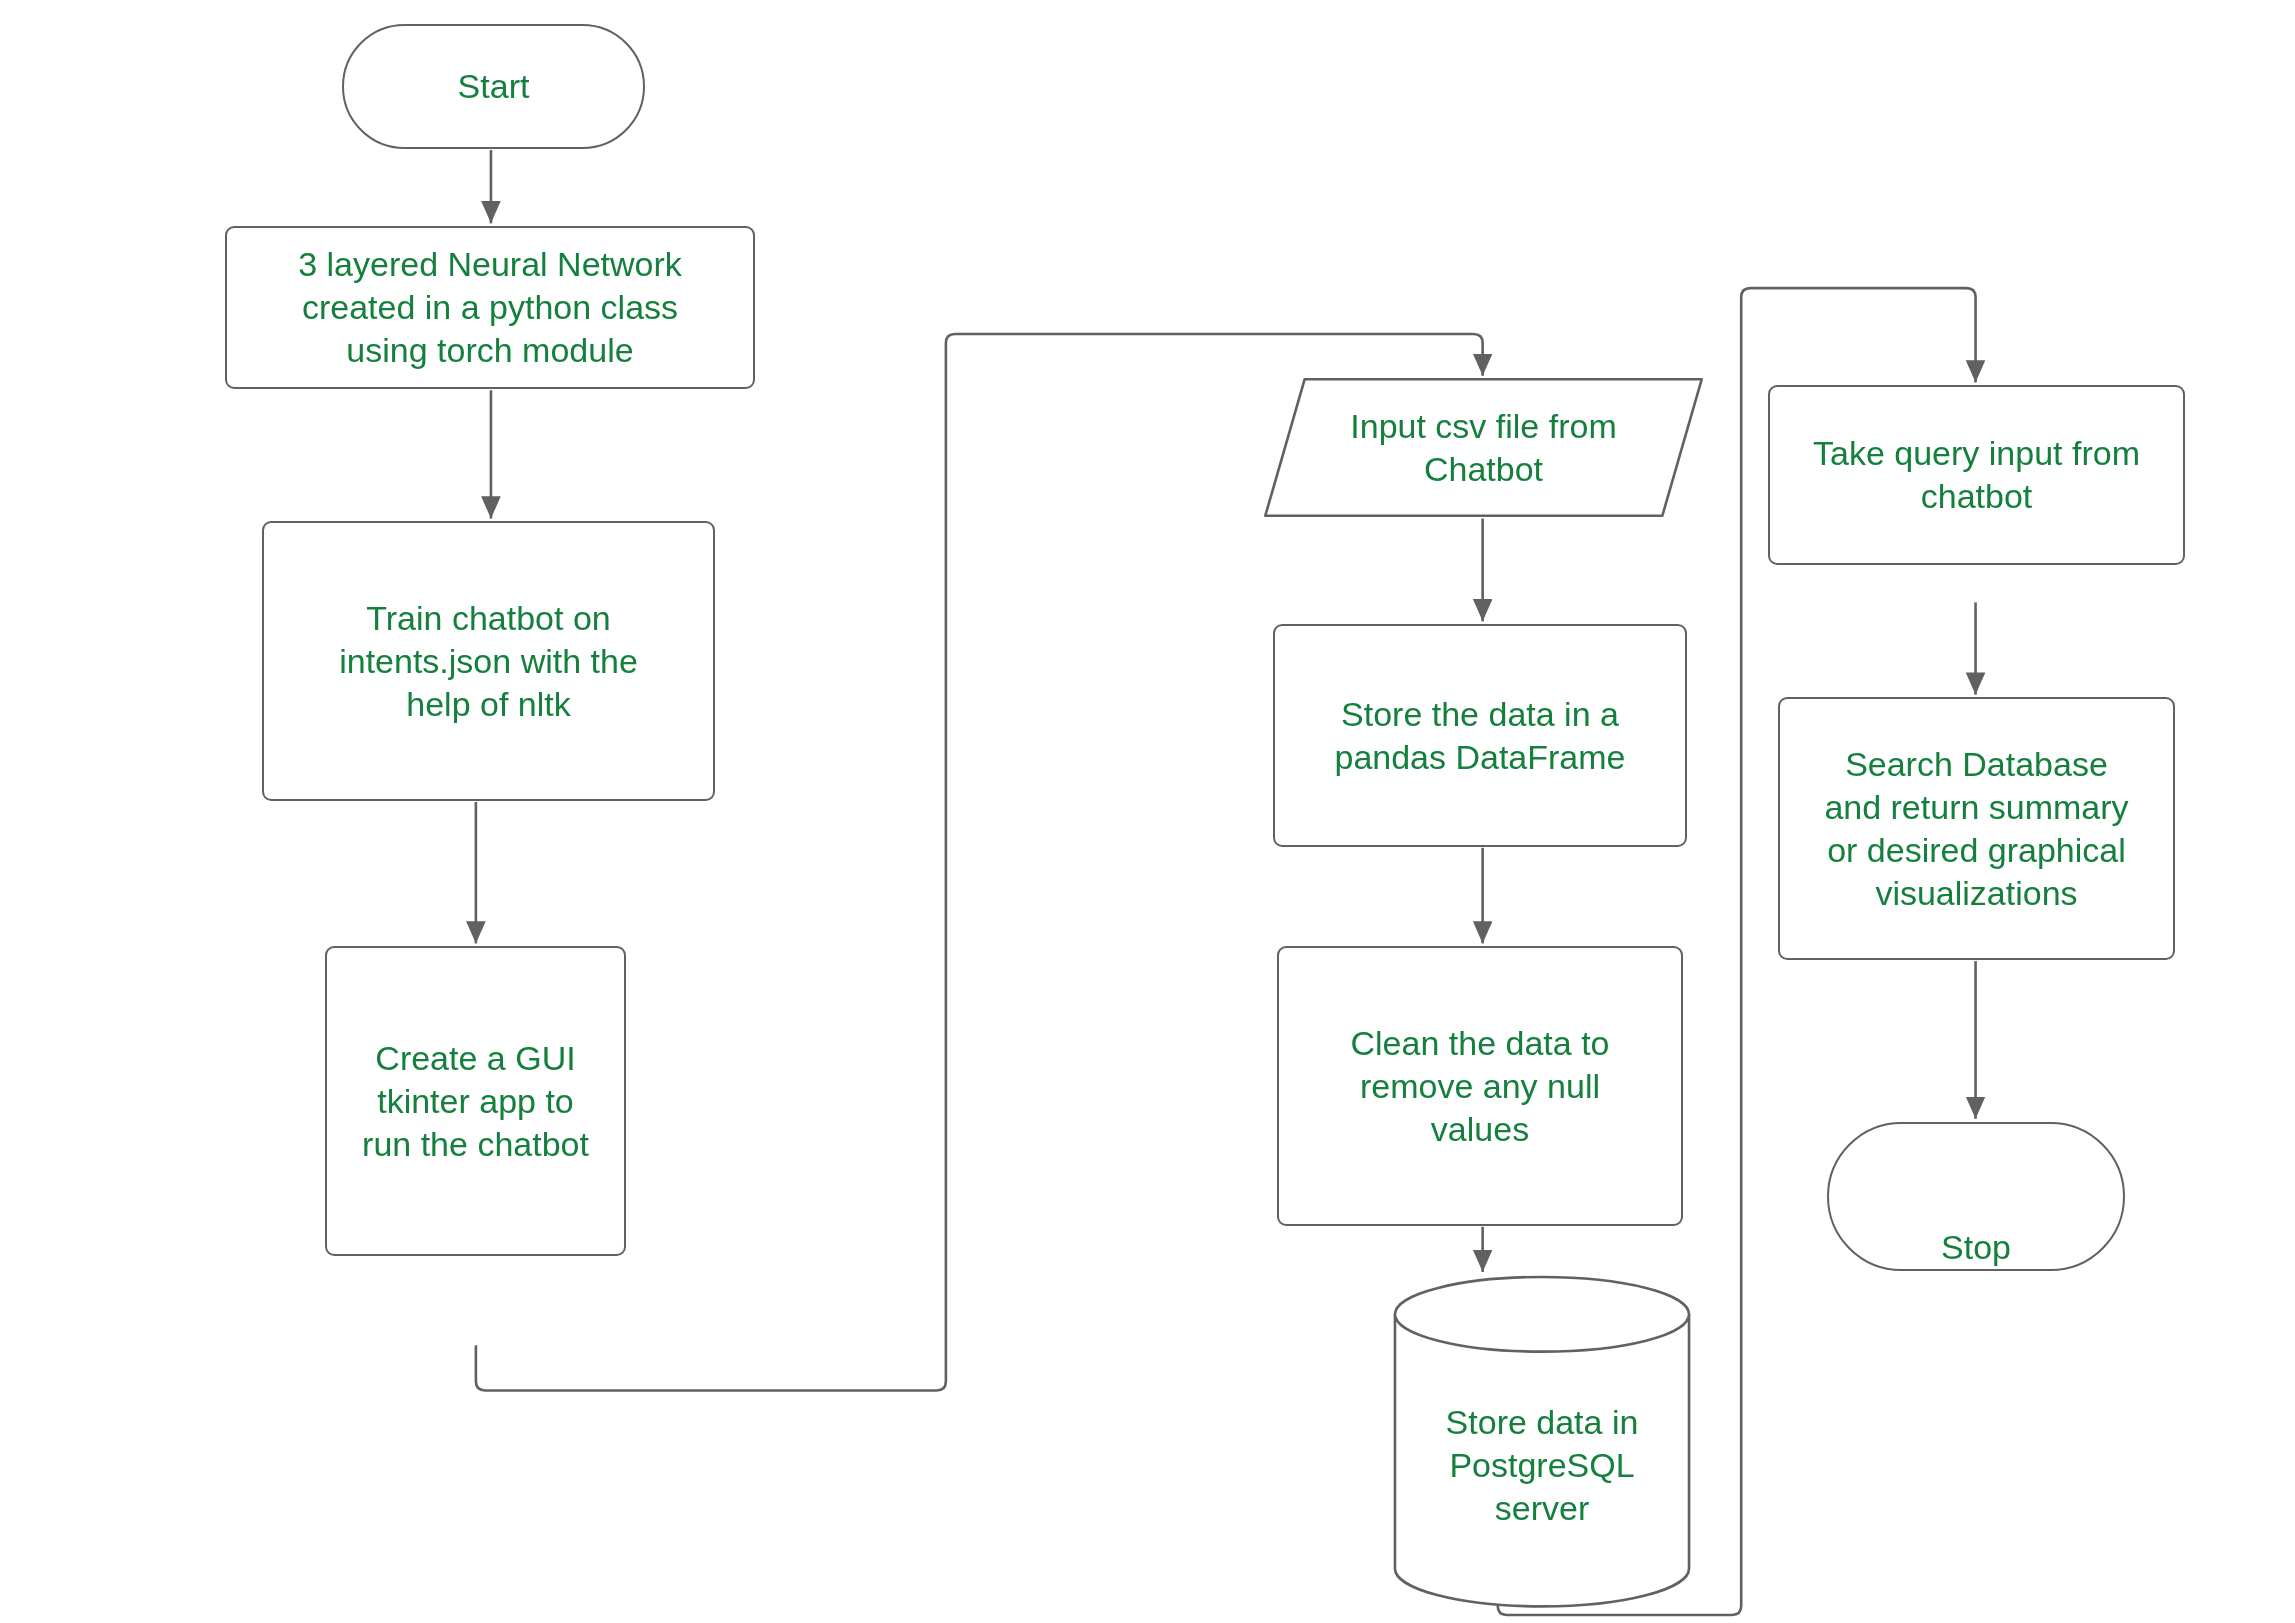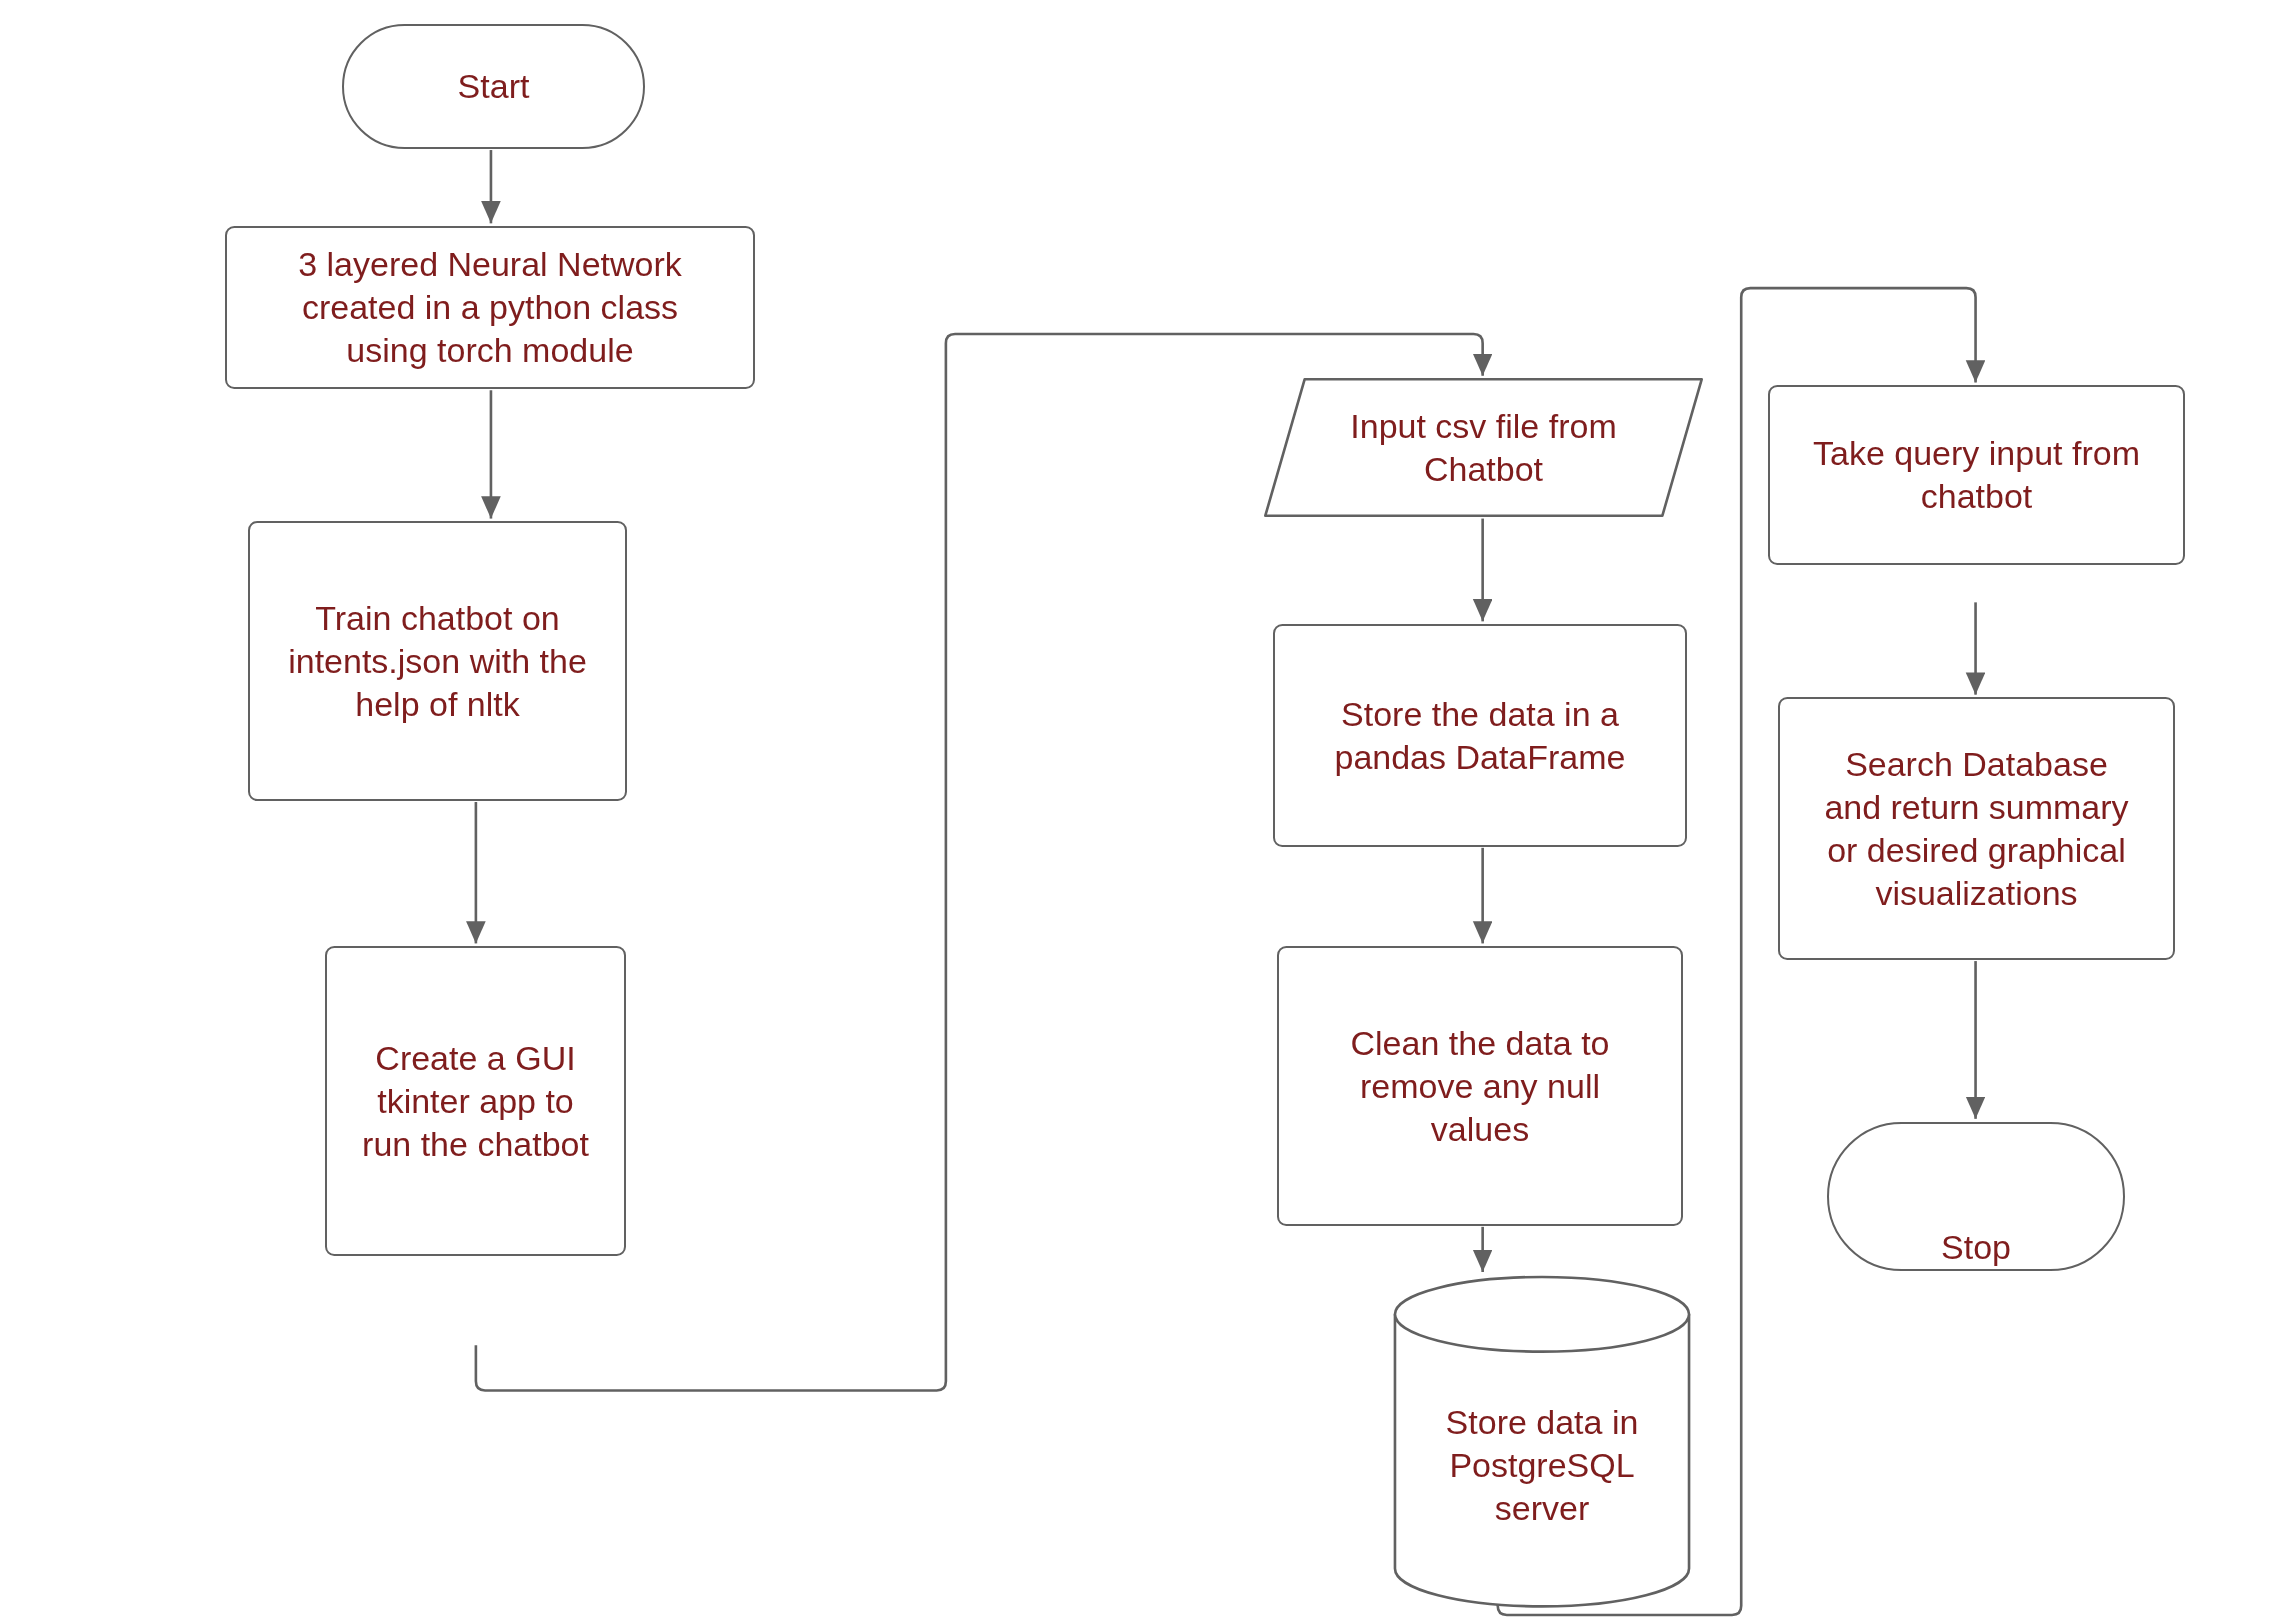--- a/index.html
+++ b/index.html
@@ -32,21 +32,21 @@
     stroke-width: 4;
   }
   .node {
     position: absolute;
     z-index: 1;
     display: flex;
     align-items: center;
     justify-content: center;
     box-sizing: border-box;
     text-align: center;
-    color: #7f1d1d;
+    color: #15803d;
     font-size: 34px;
     line-height: 43px;
   }
   .node .label {
     white-space: pre-line;
     display: block;
     padding: 0 6.5px;
   }
   .shape-rect {
     background: #ffffff;
@@ -115,21 +115,21 @@
   <div class="node shape-terminator node-start" style="left:342px; top:23.6px; width:303px; height:125px;">
     <span class="label">Start</span>
   </div>
 
   <div class="node shape-rect" style="left:225px; top:226px; width:530px; height:163px;">
     <span class="label">3 layered Neural Network
 created in a python class
 using torch module</span>
   </div>
 
-  <div class="node shape-rect" style="left:248px; top:521px; width:379px; height:280px;">
+  <div class="node shape-rect" style="left:262px; top:521px; width:453px; height:280px;">
     <span class="label">Train chatbot on
 intents.json with the
 help of nltk</span>
   </div>
 
   <div class="node shape-rect" style="left:325px; top:946px; width:301px; height:310px;">
     <span class="label">Create a GUI
 tkinter app to
 run the chatbot</span>
   </div>

